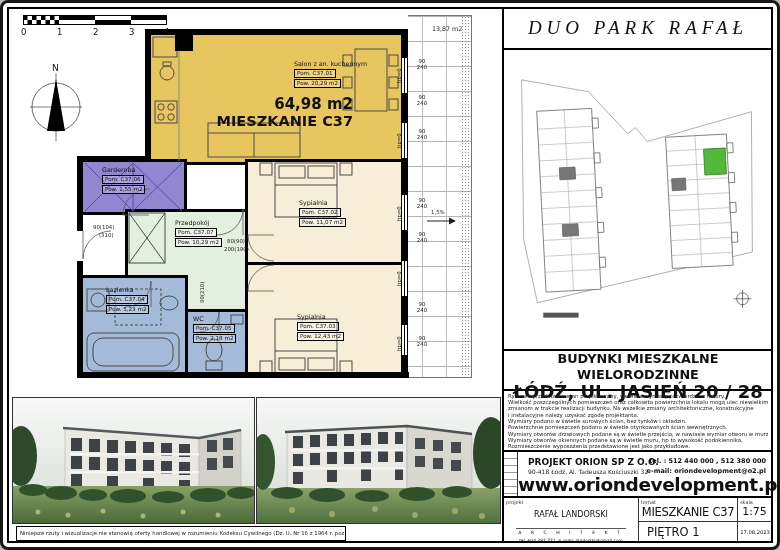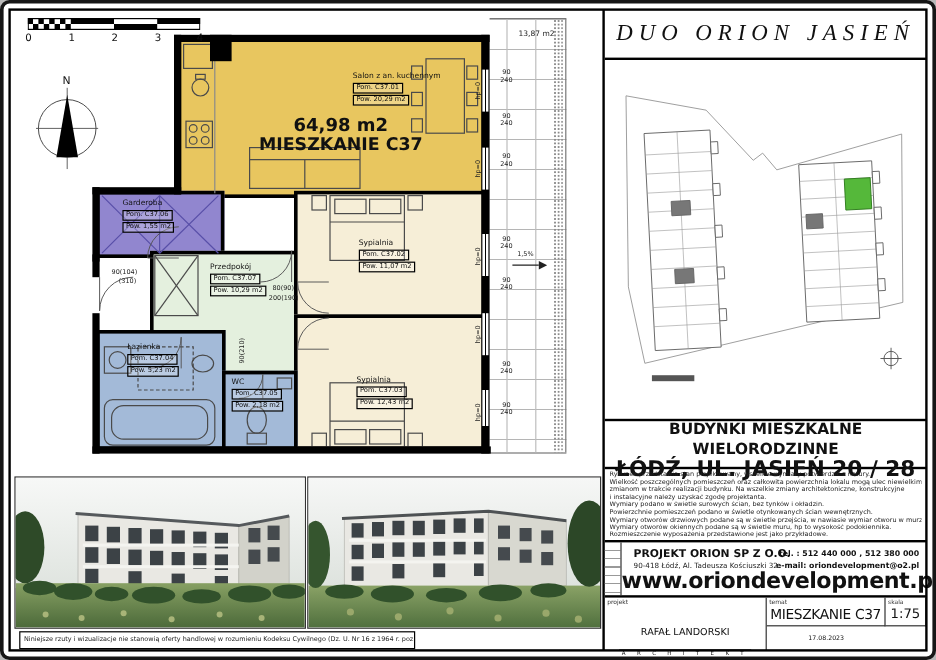--- a/index.html
+++ b/index.html
@@ -46,21 +46,21 @@
   .c-tel{position:absolute;right:6px;top:5px;font-size:6.5px;font-weight:bold;white-space:nowrap;}
   .c-mail{position:absolute;right:6px;top:15px;font-size:6.5px;font-weight:bold;white-space:nowrap;}
   .c-web{position:absolute;left:14px;right:0;bottom:1px;text-align:center;font-size:18.5px;
          font-weight:bold;letter-spacing:-0.4px;white-space:nowrap;}
   .tbl{height:44px;border-bottom:none;display:grid;grid-template-columns:135px 99px 1fr;
        grid-template-rows:24px 1fr;}
   .cell{position:relative;border-right:1px solid #333;border-bottom:1px solid #333;box-sizing:border-box;}
   .cell:last-child{border-right:none;}
   .lab{position:absolute;left:2px;top:1px;font-size:5px;color:#333;}
   .arch{grid-row:1 / span 2;border-bottom:none;text-align:center;}
-  .a-name{margin-top:24px;font-size:8px;white-space:nowrap;}
+  .a-name{margin-top:12px;font-size:8px;white-space:nowrap;}
   .a-title{font-size:4.6px;letter-spacing:4px;margin-top:1px;border-top:0.5px solid #555;
            display:inline-block;padding:1px 2px 0;}
   .a-tel{font-size:4.4px;color:#222;white-space:nowrap;}
   .v-mid{display:flex;align-items:center;justify-content:center;}
   .subject{font-size:11.5px;letter-spacing:-0.3px;white-space:nowrap;padding-top:4px;}
   .scaleval{font-size:11px;padding-top:4px;}
   .floorval{font-size:11.5px;padding-left:8px;align-self:center;}
   .dateval{font-size:5.2px;}
   
   .photo{position:absolute;top:394px;height:125px;border:1px solid #333;z-index:10;}
@@ -238,21 +238,21 @@
       <div style="position:absolute;left:1px;top:166px;width:5px;height:35px;background:linear-gradient(to right,#fff 2px,#000 2px,#000 3px,#fff 3px);"></div>
       <div style="position:absolute;left:1px;top:232px;width:5px;height:35px;background:linear-gradient(to right,#fff 2px,#000 2px,#000 3px,#fff 3px);"></div>
       <div style="position:absolute;left:1px;top:296px;width:5px;height:30px;background:linear-gradient(to right,#fff 2px,#000 2px,#000 3px,#fff 3px);"></div>
     </div>
 
     <div class="rlabel" style="left:291px;top:57px;">
       <div class="rname">Salon z an. kuchennym</div>
       <div class="rbox">Pom. C37.01</div>
       <div class="rbox">Pow. 20,29 m2</div>
     </div>
-    <div class="rlabel" style="left:196px;top:93px;width:170px;text-align:center;">
+    <div class="rlabel" style="left:180px;top:93px;width:170px;text-align:right;">
       <div style="font-size:15px;font-weight:bold;line-height:17px;">64,98 m2</div>
       <div style="font-size:14.5px;font-weight:bold;line-height:17px;">MIESZKANIE C37</div>
     </div>
     <div class="rlabel" style="left:296px;top:196px;">
       <div class="rname">Sypialnia</div>
       <div class="rbox">Pom. C37.02</div>
       <div class="rbox">Pow. 11,07 m2</div>
     </div>
     <div class="rlabel" style="left:294px;top:310px;">
       <div class="rname">Sypialnia</div>
@@ -282,21 +282,21 @@
 
     <div class="dim" style="left:90px;top:221px;">90(104)</div>
     <div class="dim" style="left:96px;top:229px;">(310)</div>
     <div class="dim" style="left:224px;top:235px;">80(90)</div>
     <div class="dim" style="left:221px;top:243px;">200(190)</div>
     <div class="dim rot" style="left:196px;top:300px;">90(210)</div>
   </div>
 
   <div class="panel">
     <div class="pbox title-box">
-      <span>DUO ORION JASIEŃ</span>
+      <span>DUO PARK RAFAŁ</span>
     </div>
 
     <div class="pbox site-box">
       <svg width="100%" height="100%" viewBox="0 0 273 300" preserveAspectRatio="none">
         <path d="M18,30 L86,42 L126,84 L134,78 L146,92 L252,62 L253,203 L34,254 L20,190 Z" fill="none" stroke="#999" stroke-width="0.8"></path>
 
         <g transform="rotate(-3 66 150)" stroke="#666" fill="#fff" stroke-width="0.8">
           <rect x="38" y="60" width="56" height="182"></rect>
           <line x1="66" y1="60" x2="66" y2="242" stroke="#999" stroke-width="0.5"></line>
           <g stroke="#999" stroke-width="0.5">
@@ -382,20 +382,23 @@
         <div class="a-title">A R C H I T E K T</div>
         <div class="a-tel">tel. 604 397 771,      e_mail: landorski@gmail.com</div>
       </div>
       <div class="cell v-mid">
         <span class="lab">temat</span>
         <span class="subject">MIESZKANIE  C37</span>
       </div>
       <div class="cell v-mid">
         <span class="lab">skala</span>
         <span class="scaleval">1:75</span>
+      </div>
+      <div class="cell" style="display:flex;border-bottom:none;">
+        <span class="floorval">PIĘTRO 1</span>
       </div>
       <div class="cell v-mid" style="border-bottom:none;">
         <span class="dateval">17.08.2023</span>
       </div>
     </div>
   </div>
 
   <svg class="photo" style="left:9px;width:241px;" viewBox="0 0 241 125" preserveAspectRatio="none">
     <defs>
       <linearGradient id="skyL" x1="0" y1="0" x2="0" y2="1">

